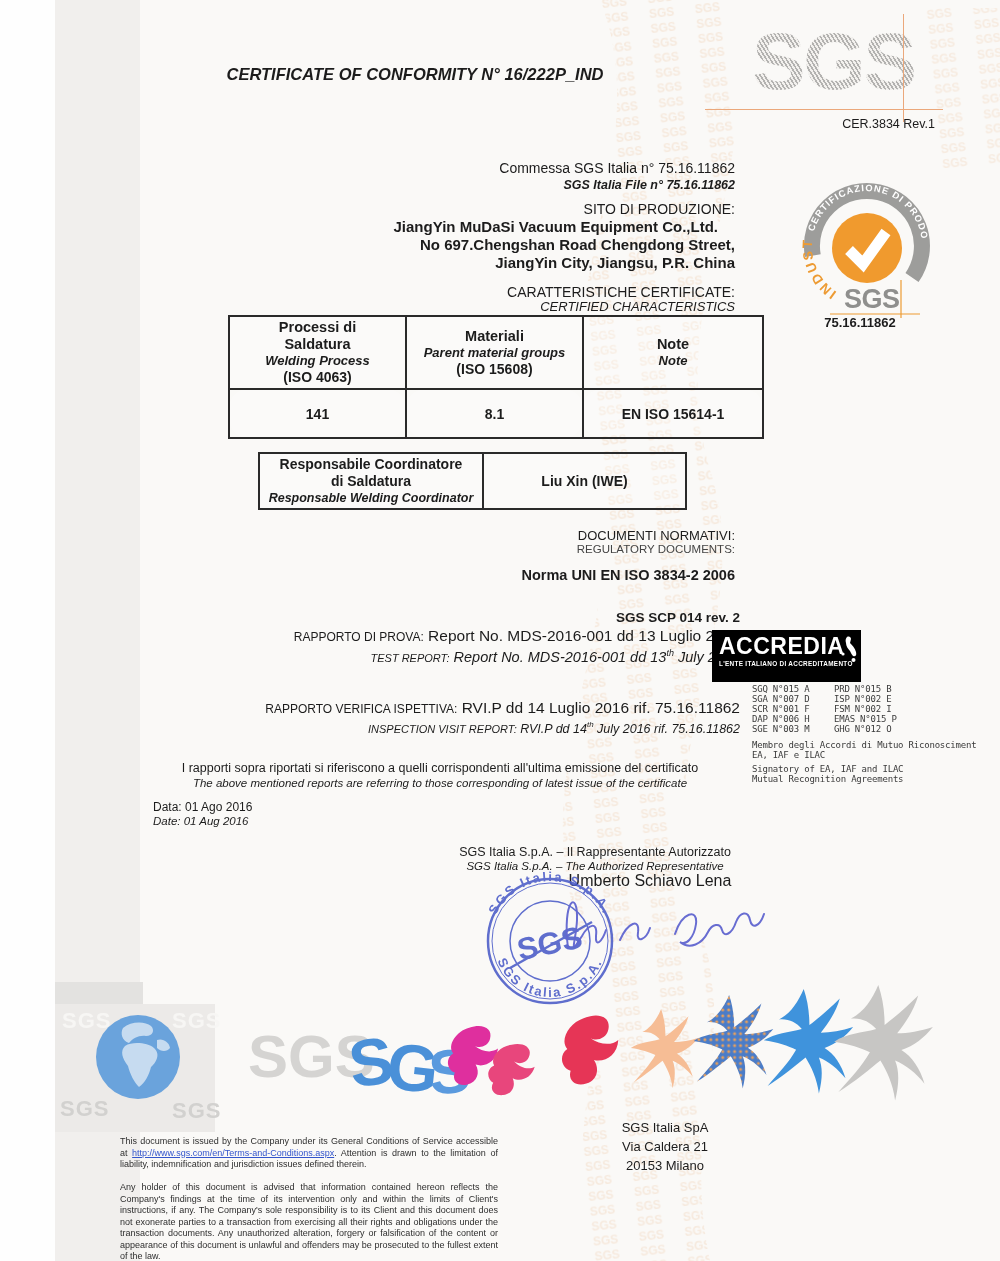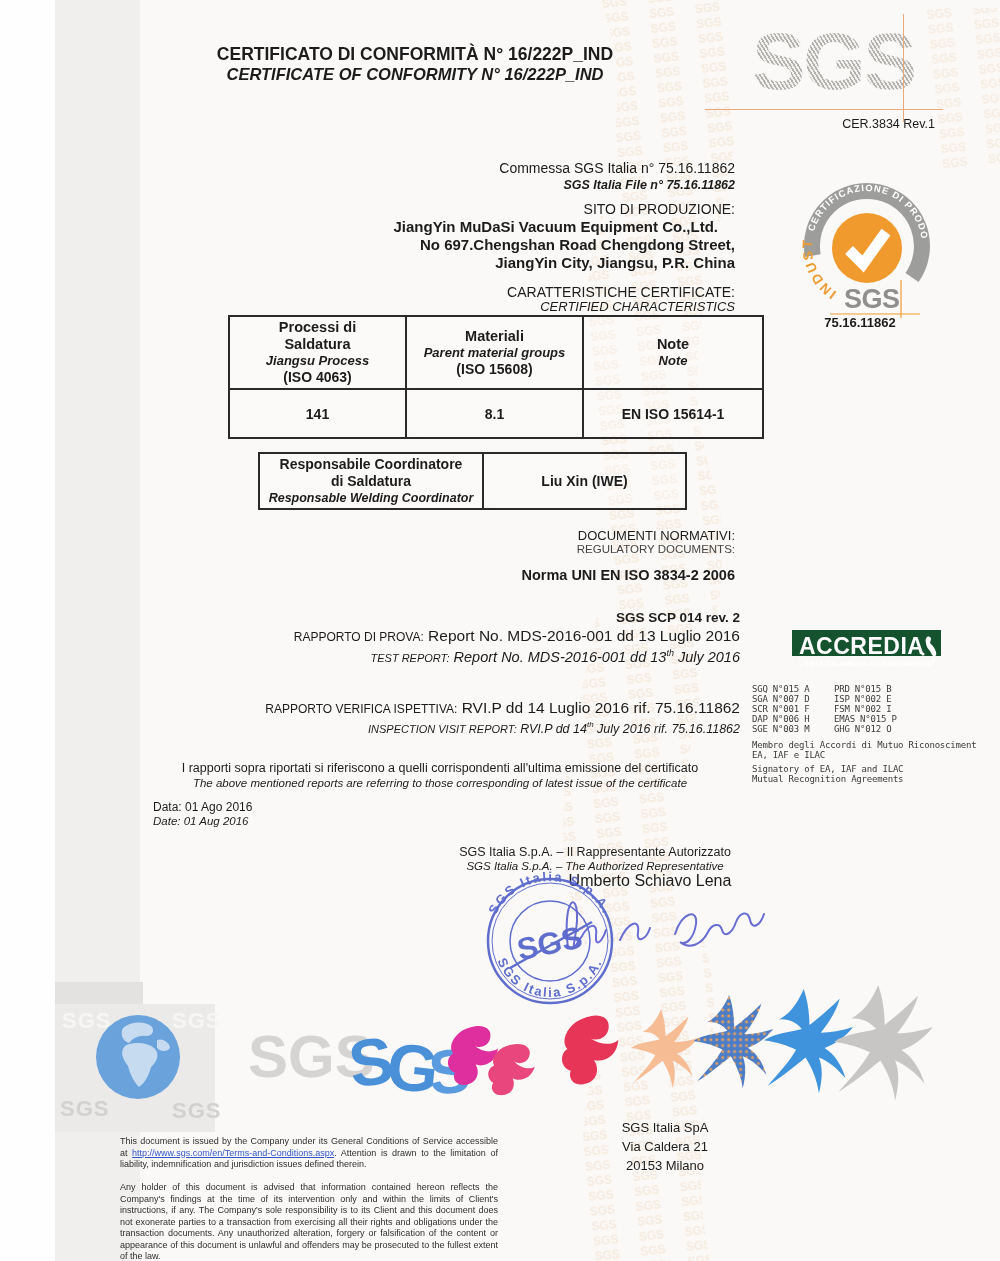--- a/index.html
+++ b/index.html
@@ -37,21 +37,20 @@
   <svg class="abs" style="left:0;top:0;" width="1000" height="1261">
     <defs>
       <pattern id="wm" width="46" height="15" patternUnits="userSpaceOnUse" patternTransform="rotate(-6)">
         <text x="0" y="11" font-size="12" font-weight="bold" fill="#f3ddc9">SGS</text>
       </pattern>
     </defs>
     <path d="M600,0 C660,150 540,300 590,470 C640,620 520,760 580,930 C620,1040 560,1120 590,1261 L710,1261 C680,1120 740,1040 700,930 C640,760 760,620 710,470 C660,300 780,150 720,0 Z" fill="url(#wm)" opacity="0.55"></path>
     <rect x="925" y="8" width="75" height="160" fill="url(#wm)" opacity="0.5"></rect>
   </svg>
 
-  <div class="abs b c" style="left:115px;top:44px;width:600px;font-size:17.5px;">CERTIFICATO DI CONFORMITÀ N° 16/222P_IND</div>
   <div class="abs b i c" style="left:115px;top:65px;width:600px;font-size:16.5px;">CERTIFICATE OF CONFORMITY N° 16/222P_IND</div>
 
   <div class="abs b sgs-striped" style="left:752px;top:22px;font-size:80px;line-height:80px;letter-spacing:-2px;">SGS</div>
   <div class="abs orange-line" style="left:705px;top:109px;width:238px;height:1px;"></div>
   <div class="abs orange-line" style="left:903px;top:14px;width:1px;height:108px;"></div>
   <div class="abs r" style="left:780px;top:117px;width:155px;font-size:12.5px;">CER.3834 Rev.1</div>
 
   <div class="abs r" style="right:265px;top:160px;width:420px;font-size:14px;">Commessa SGS Italia n° 75.16.11862</div>
   <div class="abs r b i" style="right:265px;top:178px;width:420px;font-size:12.5px;">SGS Italia File n° 75.16.11862</div>
   <div class="abs r" style="right:265px;top:201px;width:420px;font-size:14px;">SITO DI PRODUZIONE:</div>
@@ -80,21 +79,21 @@
     <line x1="119" y1="112" x2="119" y2="150" stroke="#ED9B33" stroke-width="1.2"></line>
   </svg>
   <div class="abs b c" style="left:790px;top:315px;width:140px;font-size:13px;">75.16.11862</div>
 
   <table class="tbl abs" style="left:228px;top:315px;width:504px;">
     <tbody>
         <tr style="height:73px;margin-top:26px;">
       <td style="width:167px;">
         <div class="hdr-it">Processi di</div>
         <div class="hdr-it">Saldatura</div>
-        <div class="hdr-en">Jiangsu Process</div>
+        <div class="hdr-en">Welding Process</div>
         <div class="hdr-std">(ISO 4063)</div>
       </td>
       <td style="width:167px;">
         <div class="hdr-it">Materiali</div>
         <div class="hdr-en">Parent material groups</div>
         <div class="hdr-std">(ISO 15608)</div>
       </td>
       <td style="width:170px;">
         <div class="hdr-it">Note</div>
         <div class="hdr-en">Note</div>
@@ -132,21 +131,21 @@
   <div class="abs r i" style="right:260px;top:648px;width:560px;">
     <span style="font-size:11px;">TEST REPORT:</span><span style="font-size:14.5px;"> Report No. MDS-2016-001 dd 13</span><sup style="font-size:9px;">th</sup><span style="font-size:14.5px;"> July 2016</span>
   </div>
   <div class="abs r" style="right:260px;top:699px;width:620px;">
     <span style="font-size:12px;">RAPPORTO VERIFICA ISPETTIVA:</span><span style="font-size:15.5px;"> RVI.P dd 14 Luglio 2016 rif. 75.16.11862</span>
   </div>
   <div class="abs r i" style="right:260px;top:719px;width:620px;">
     <span style="font-size:11px;">INSPECTION VISIT REPORT:</span><span style="font-size:12.5px;"> RVI.P dd 14</span><sup style="font-size:8px;">th</sup><span style="font-size:12.5px;"> July 2016 rif. 75.16.11862</span>
   </div>
 
-  <div class="abs" style="left:792px;top:630px;width:149px;height:26px;background:#14532d;">
+  <div class="abs" style="left:712px;top:630px;width:149px;height:52px;background:#000000;">
     <span class="abs" style="left:7px;top:3px;font-size:23px;font-weight:bold;color:#fff;letter-spacing:0.5px;">ACCREDIA</span>
     <span class="abs" style="left:7px;top:30px;font-size:6.4px;font-weight:bold;color:#fff;letter-spacing:0.3px;">L'ENTE ITALIANO DI ACCREDITAMENTO</span>
     <svg class="abs" style="left:128px;top:6px;" width="18" height="30" viewBox="0 0 18 30">
       <path d="M7,1 C9,0 11,1 11,3 L10,7 C12,9 15,12 16,16 C17,20 15,21 13,20 C12,19 11,17 10,15 C8,13 6,10 6,7 C5,4 6,2 7,1 Z" fill="#ffffff"></path>
       <circle cx="13.5" cy="24" r="2" fill="#ffffff"></circle>
       <circle cx="3" cy="18" r="1.6" fill="#ffffff"></circle>
     </svg>
   </div>
   <div class="abs mono" style="left:752px;top:684px;">
     <div class="code-line">SGQ N°015 A</div>

